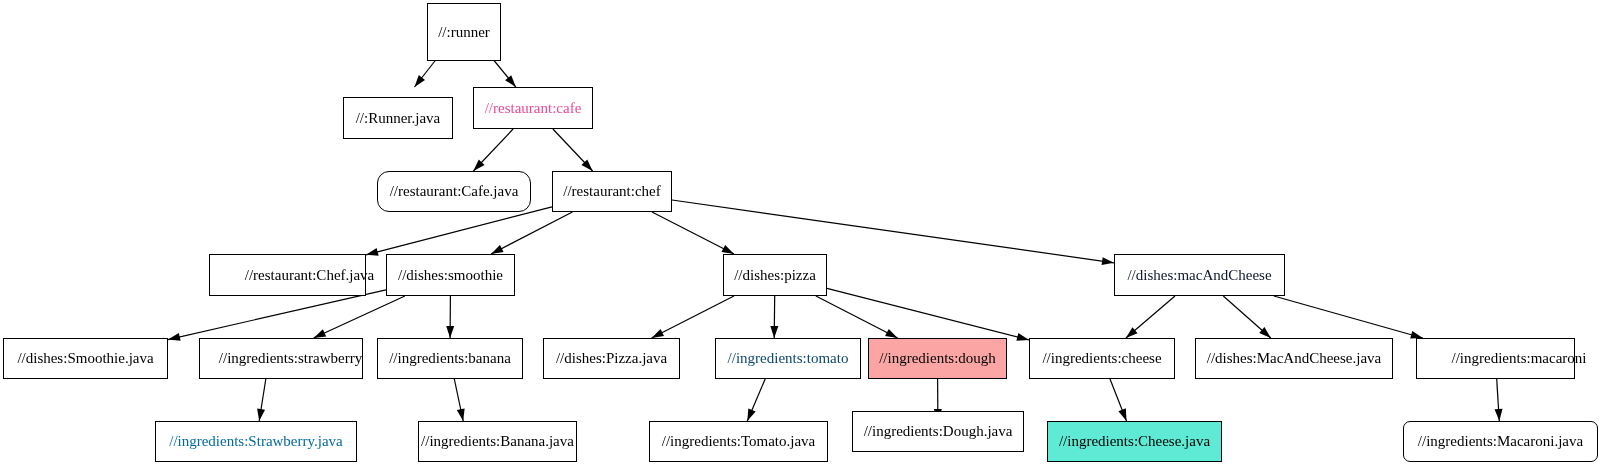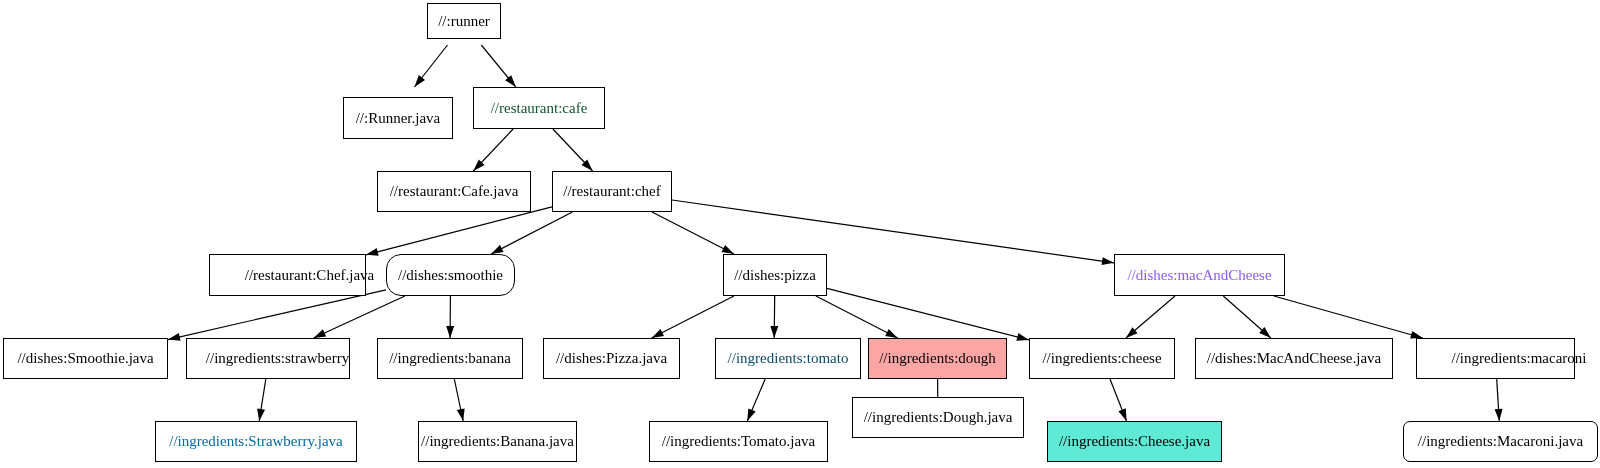--- a/index.html
+++ b/index.html
@@ -78,38 +78,38 @@
         <line x1="1175.0" y1="296.0" x2="1125.9" y2="338.0" stroke="#000000" stroke-width="1.2" marker-end="url(#arrowhead)"></line>
         <line x1="1223.3" y1="296.0" x2="1270.8" y2="338.0" stroke="#000000" stroke-width="1.2" marker-end="url(#arrowhead)"></line>
         <line x1="1273.9" y1="296.0" x2="1422.8" y2="338.0" stroke="#000000" stroke-width="1.2" marker-end="url(#arrowhead)"></line>
         <line x1="765.2" y1="379.0" x2="747.3" y2="421.0" stroke="#000000" stroke-width="1.2" marker-end="url(#arrowhead)"></line>
         <line x1="937.6" y1="379.0" x2="937.9" y2="421.0" stroke="#000000" stroke-width="1.2" marker-end="url(#arrowhead)"></line>
         <line x1="1110.0" y1="379.0" x2="1126.5" y2="421.0" stroke="#000000" stroke-width="1.2" marker-end="url(#arrowhead)"></line>
         <line x1="1496.7" y1="379.0" x2="1499.3" y2="421.0" stroke="#000000" stroke-width="1.2" marker-end="url(#arrowhead)"></line>
       </g>
   </svg>
   <div id="node-layer">
-      <div class="graph-node" style="left: 427px; top: 3px; width: 74px; height: 36px; border-color: rgb(0, 0, 0); background: rgb(255, 255, 255); color: rgb(0, 0, 0);">//:runner</div>
+      <div class="graph-node" style="left: 427px; top: 3px; width: 74px; height: 58px; border-color: rgb(0, 0, 0); background: rgb(255, 255, 255); color: rgb(0, 0, 0);">//:runner</div>
       <div class="graph-node" style="left: 343px; top: 87px; width: 110px; height: 42px; border-color: rgb(0, 0, 0); background: rgb(255, 255, 255); color: rgb(0, 0, 0); margin-top: 10px;">//:Runner.java</div>
-      <div class="graph-node" style="left: 473px; top: 87px; width: 132px; height: 42px; border-color: rgb(0, 0, 0); background: rgb(255, 255, 255); color: #14532d;">//restaurant:cafe</div>
-      <div class="graph-node" style="left: 377px; top: 171px; width: 154px; height: 41px; border-color: rgb(0, 0, 0); background: rgb(255, 255, 255); color: rgb(0, 0, 0);">//restaurant:Cafe.java</div>
+      <div class="graph-node" style="left: 473px; top: 87px; width: 120px; height: 42px; border-color: rgb(0, 0, 0); background: rgb(255, 255, 255); color: #ec4899;">//restaurant:cafe</div>
+      <div class="graph-node" style="left: 377px; top: 171px; width: 154px; height: 41px; border-color: rgb(0, 0, 0); background: rgb(255, 255, 255); color: rgb(0, 0, 0); border-radius: 12px;">//restaurant:Cafe.java</div>
       <div class="graph-node" style="left: 552px; top: 171px; width: 120px; height: 41px; border-color: rgb(0, 0, 0); background: rgb(255, 255, 255); color: rgb(0, 0, 0);">//restaurant:chef</div>
       <div class="graph-node" style="left: 209px; top: 254px; width: 157px; height: 42px; border-color: rgb(0, 0, 0); background: rgb(255, 255, 255); color: rgb(0, 0, 0); padding-left: 44px;">//restaurant:Chef.java</div>
-      <div class="graph-node" style="left: 386px; top: 254px; width: 129px; height: 42px; border-color: rgb(0, 0, 0); background: rgb(255, 255, 255); color: rgb(0, 0, 0); border-radius: 15px;">//dishes:smoothie</div>
+      <div class="graph-node" style="left: 386px; top: 254px; width: 129px; height: 42px; border-color: rgb(0, 0, 0); background: rgb(255, 255, 255); color: rgb(0, 0, 0);">//dishes:smoothie</div>
       <div class="graph-node" style="left: 723px; top: 254px; width: 104px; height: 42px; border-color: rgb(0, 0, 0); background: rgb(255, 255, 255); color: rgb(0, 0, 0);">//dishes:pizza</div>
-      <div class="graph-node" style="left: 1114px; top: 254px; width: 171px; height: 42px; border-color: rgb(0, 0, 0); background: rgb(255, 255, 255); color: #8b5cf6;">//dishes:macAndCheese</div>
+      <div class="graph-node" style="left: 1114px; top: 254px; width: 171px; height: 42px; border-color: rgb(0, 0, 0); background: rgb(255, 255, 255); color: #0f172a;">//dishes:macAndCheese</div>
       <div class="graph-node" style="left: 3px; top: 338px; width: 165px; height: 41px; border-color: rgb(0, 0, 0); background: rgb(255, 255, 255); color: rgb(0, 0, 0);">//dishes:Smoothie.java</div>
-      <div class="graph-node" style="left: 186px; top: 338px; width: 164px; height: 41px; border-color: rgb(0, 0, 0); background: rgb(255, 255, 255); color: rgb(0, 0, 0); padding-left: 19px;">//ingredients:strawberry</div>
+      <div class="graph-node" style="left: 199px; top: 338px; width: 164px; height: 41px; border-color: rgb(0, 0, 0); background: rgb(255, 255, 255); color: rgb(0, 0, 0); padding-left: 19px;">//ingredients:strawberry</div>
       <div class="graph-node" style="left: 377px; top: 338px; width: 146px; height: 41px; border-color: rgb(0, 0, 0); background: rgb(255, 255, 255); color: rgb(0, 0, 0);">//ingredients:banana</div>
       <div class="graph-node" style="left: 543px; top: 338px; width: 137px; height: 41px; border-color: rgb(0, 0, 0); background: rgb(255, 255, 255); color: rgb(0, 0, 0);">//dishes:Pizza.java</div>
       <div class="graph-node" style="left: 715px; top: 338px; width: 146px; height: 41px; border-color: rgb(0, 0, 0); background: rgb(255, 255, 255); color: #0c4a6e;">//ingredients:tomato</div>
       <div class="graph-node" style="left: 868px; top: 338px; width: 139px; height: 41px; border-color: rgb(0, 0, 0); background: #fca5a5; color: rgb(0, 0, 0);">//ingredients:dough</div>
       <div class="graph-node" style="left: 1029px; top: 338px; width: 146px; height: 41px; border-color: rgb(0, 0, 0); background: rgb(255, 255, 255); color: rgb(0, 0, 0);">//ingredients:cheese</div>
       <div class="graph-node" style="left: 1195px; top: 338px; width: 198px; height: 41px; border-color: rgb(0, 0, 0); background: rgb(255, 255, 255); color: rgb(0, 0, 0);">//dishes:MacAndCheese.java</div>
       <div class="graph-node" style="left: 1416px; top: 338px; width: 159px; height: 41px; border-color: rgb(0, 0, 0); background: rgb(255, 255, 255); color: rgb(0, 0, 0); padding-left: 47px;">//ingredients:macaroni</div>
       <div class="graph-node" style="left: 155px; top: 421px; width: 202px; height: 41px; border-color: rgb(0, 0, 0); background: rgb(255, 255, 255); color: #0369a1;">//ingredients:Strawberry.java</div>
       <div class="graph-node" style="left: 377px; top: 421px; width: 159px; height: 41px; border-color: rgb(0, 0, 0); background: rgb(255, 255, 255); color: rgb(0, 0, 0); margin-left: 41px;">//ingredients:Banana.java</div>
       <div class="graph-node" style="left: 649px; top: 421px; width: 179px; height: 41px; border-color: rgb(0, 0, 0); background: rgb(255, 255, 255); color: rgb(0, 0, 0);">//ingredients:Tomato.java</div>
-      <div class="graph-node" style="left: 852px; top: 397px; width: 172px; height: 41px; border-color: rgb(0, 0, 0); background: rgb(255, 255, 255); color: rgb(0, 0, 0);">//ingredients:Dough.java</div>
+      <div class="graph-node" style="left: 852px; top: 411px; width: 172px; height: 41px; border-color: rgb(0, 0, 0); background: rgb(255, 255, 255); color: rgb(0, 0, 0);">//ingredients:Dough.java</div>
       <div class="graph-node" style="left: 1047px; top: 421px; width: 175px; height: 41px; border-color: rgb(0, 0, 0); background: #5eead4; color: rgb(0, 0, 0);">//ingredients:Cheese.java</div>
       <div class="graph-node" style="left: 1403px; top: 421px; width: 195px; height: 41px; border-color: rgb(0, 0, 0); background: rgb(255, 255, 255); color: rgb(0, 0, 0); border-radius: 7px;">//ingredients:Macaroni.java</div>
     </div>
 </div>
 
 </body></html>

